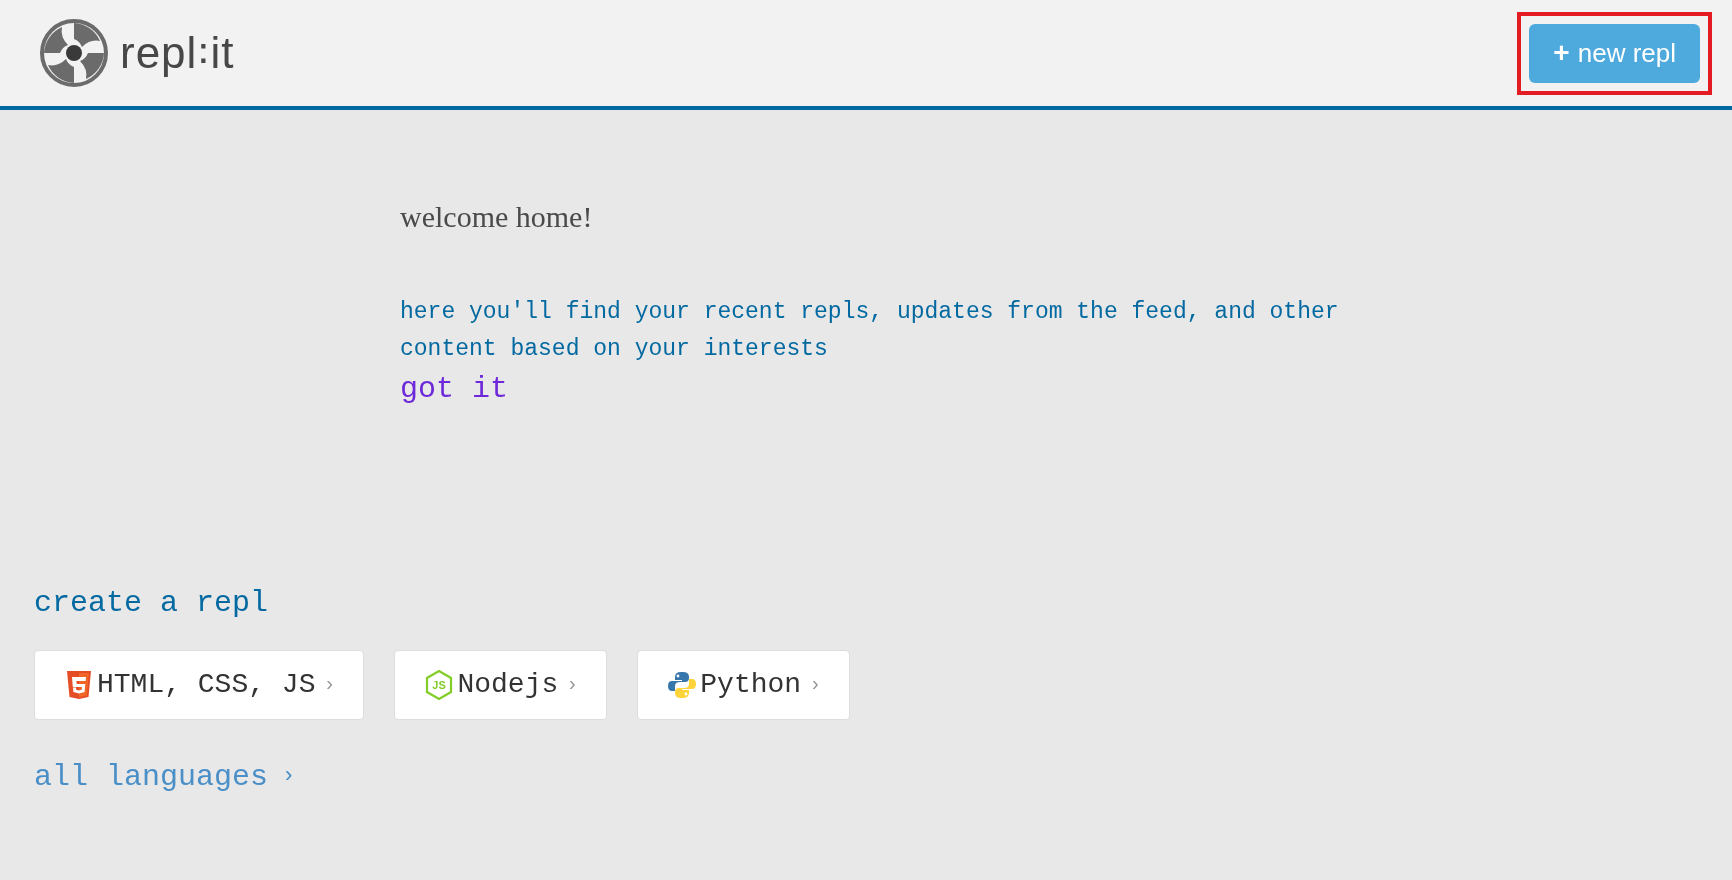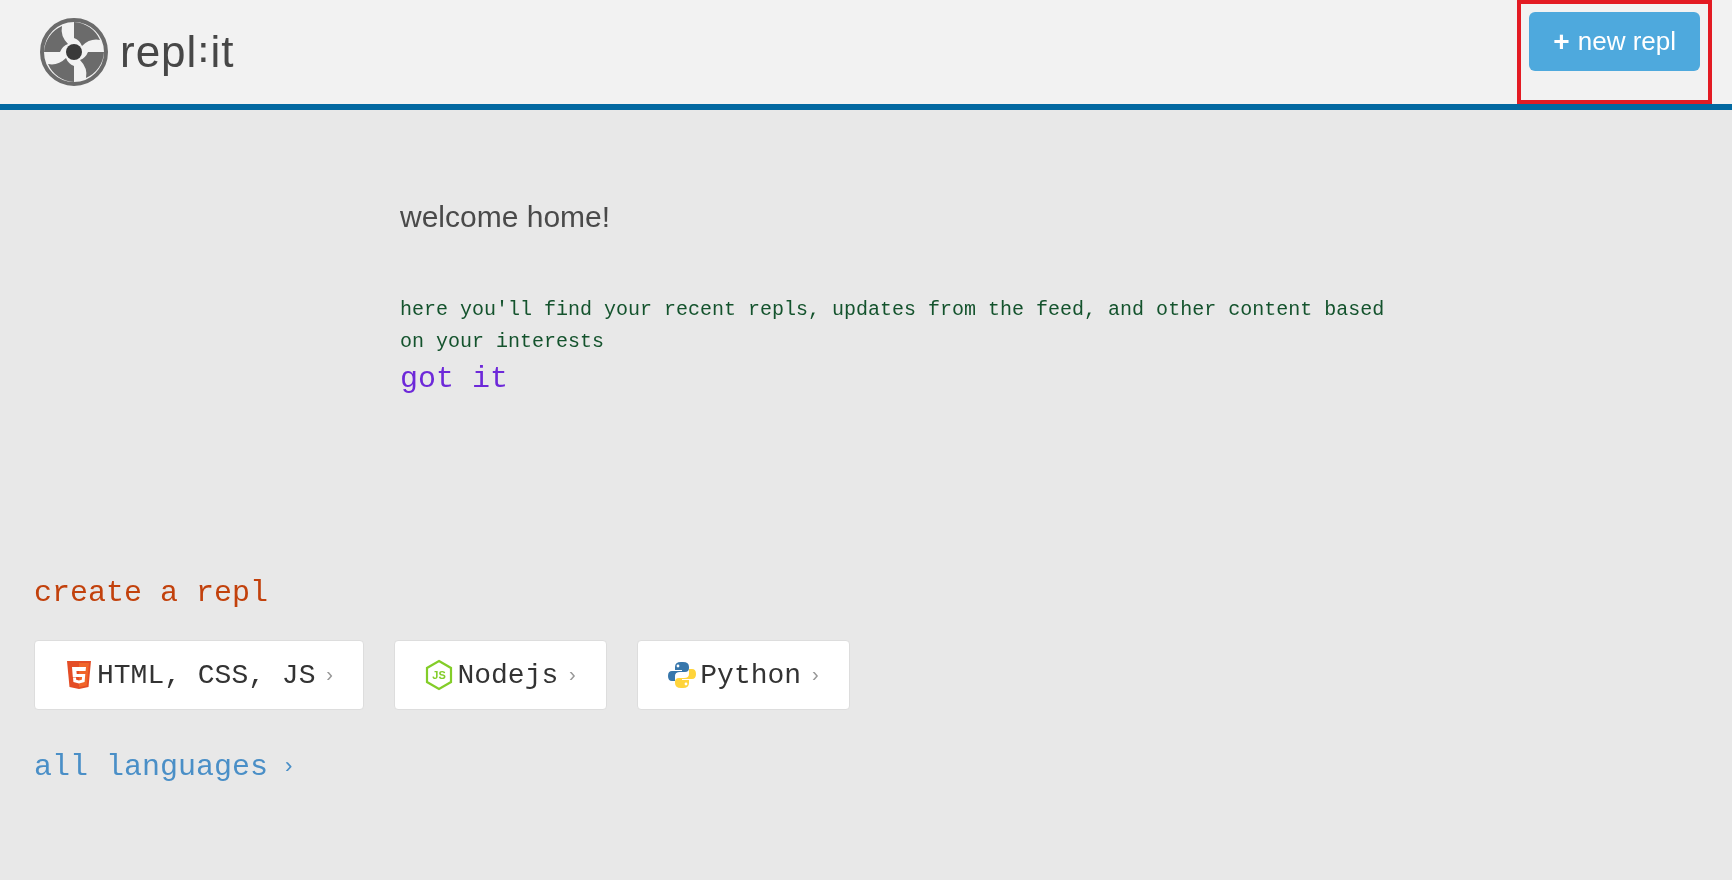--- a/index.html
+++ b/index.html
@@ -11,23 +11,24 @@
       font-family: 'Courier New', Courier, monospace;
       background: #e8e8e8;
       width: 1732px;
       height: 880px;
       overflow: hidden;
     }
     .header {
       background: #f2f2f2;
       height: 110px;
       display: flex;
+      align-items: center;
       justify-content: space-between;
       padding: 0 20px 0 40px;
-      border-bottom: 6px solid #0369a1;
+      border-bottom: 4px solid #0369a1;
     }
     .logo-container {
       display: flex;
       align-items: center;
       gap: 12px;
     }
     .logo-swirl {
       width: 68px;
       height: 68px;
       position: relative;
@@ -65,44 +66,44 @@
       padding: 90px 0 0 0;
     }
     .welcome-section {
       padding-left: 400px;
       max-width: 1400px;
     }
     .welcome-title {
       font-size: 30px;
       color: #4a4a4a;
       margin-bottom: 60px;
-      font-family: Liberation Sans, sans-serif;
+      font-family: Liberation Serif, serif;
     }
     .welcome-desc {
-      font-size: 20px;
-      color: #14532d;
+      font-size: 23px;
+      color: #0369a1;
       line-height: 1.6;
       font-family: 'Courier New', Courier, monospace;
     }
     .got-it-link {
       font-size: 30px;
       color: #6d28d9;
       cursor: pointer;
       font-family: 'Courier New', Courier, monospace;
       display: inline-block;
       margin-top: 4px;
       text-align: center;
     }
     .create-section {
       padding-left: 34px;
       margin-top: 180px;
     }
     .create-heading {
       font-size: 30px;
-      color: #c2410c;
+      color: #0369a1;
       margin-bottom: 30px;
       font-family: 'Courier New', Courier, monospace;
     }
     .lang-cards {
       display: flex;
       gap: 30px;
       margin-bottom: 40px;
     }
     .lang-card {
       background: white;

